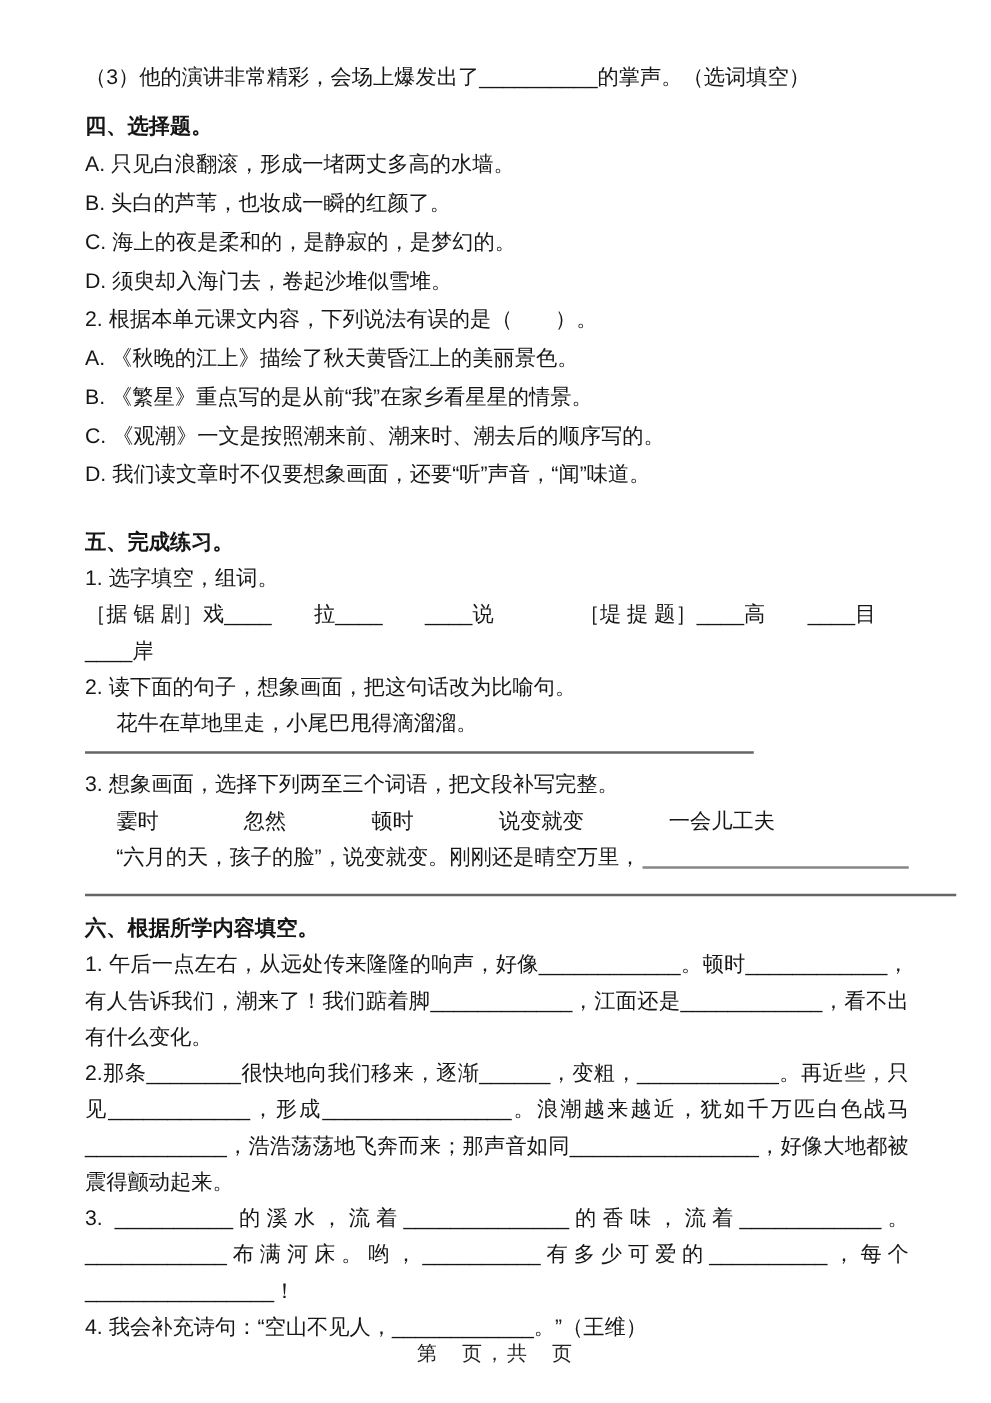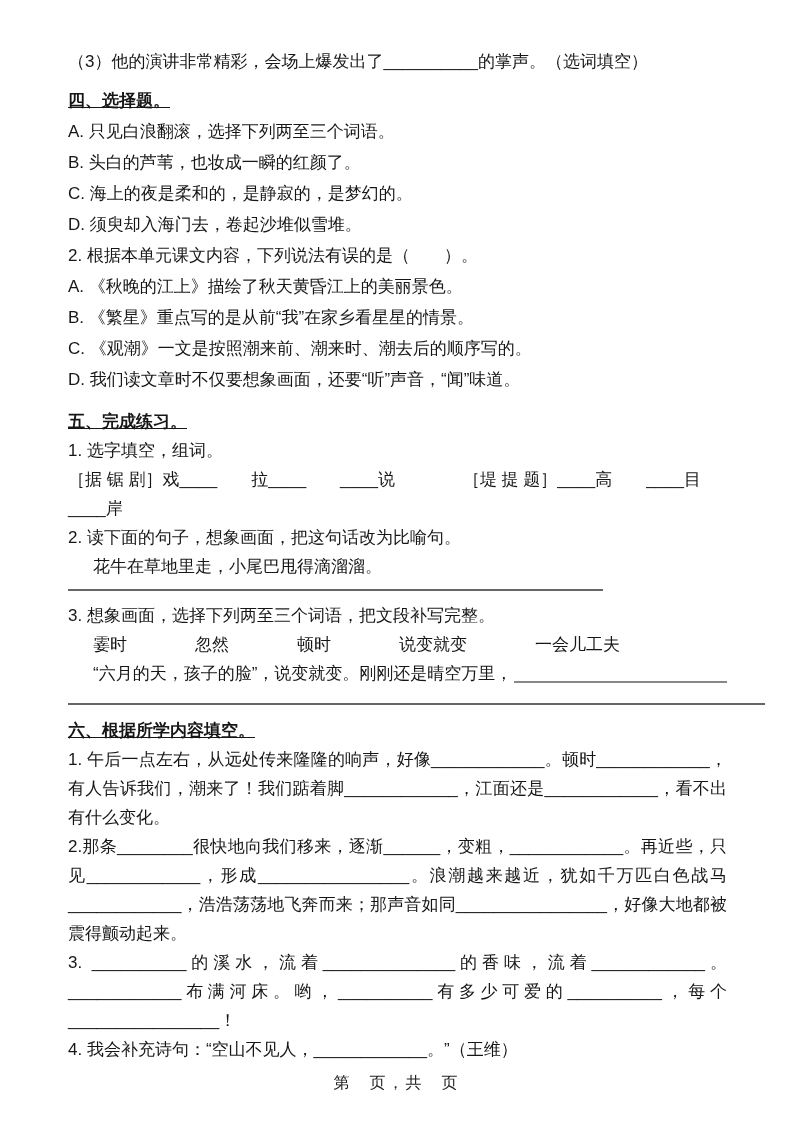--- a/index.html
+++ b/index.html
@@ -11,23 +11,23 @@
     background: #ffffff;
     color: #161616;
     font-family: "Liberation Sans", "DejaVu Sans", sans-serif;
     font-size: 17px;
     overflow: hidden;
   }
   .content { padding: 46px 38px 0 40px; }
   p { margin: 0; }
   .s4 p { line-height: 31px; }
   .s56 p { line-height: 29px; }
-  .sec-title { font-weight: bold; text-decoration: underline; }
+  .sec-title { font-weight: bold; }
   .mt8  { margin-top: 8px; }
-  .mt7  { margin-top: 12px; }
+  .mt7  { margin-top: 24px; }
   .indent { padding-left: 25px; }
   .just { text-align: justify; }
   .word-row {
     display: flex;
     gap: 68px;
     line-height: 29px;
     padding-left: 25px;
   }
   .ans-line {
     height: 0;
@@ -58,21 +58,21 @@
 
 <div class="page">
   <div class="content">
 
     <div class="s4">
       <p>（3）他的演讲非常精彩，会场上爆发出了__________的掌声。（选词填空）</p>
     </div>
 
     <div class="s4">
       <p class="sec-title mt8">四、选择题。</p>
-      <p>A. 只见白浪翻滚，选择下列两至三个词语。</p>
+      <p>A. 只见白浪翻滚，形成一堵两丈多高的水墙。</p>
       <p>B. 头白的芦苇，也妆成一瞬的红颜了。</p>
       <p>C. 海上的夜是柔和的，是静寂的，是梦幻的。</p>
       <p>D. 须臾却入海门去，卷起沙堆似雪堆。</p>
       <p>2. 根据本单元课文内容，下列说法有误的是（　　）。</p>
       <p>A. 《秋晚的江上》描绘了秋天黄昏江上的美丽景色。</p>
       <p>B. 《繁星》重点写的是从前“我”在家乡看星星的情景。</p>
       <p>C. 《观潮》一文是按照潮来前、潮来时、潮去后的顺序写的。</p>
       <p>D. 我们读文章时不仅要想象画面，还要“听”声音，“闻”味道。</p>
     </div>
 

